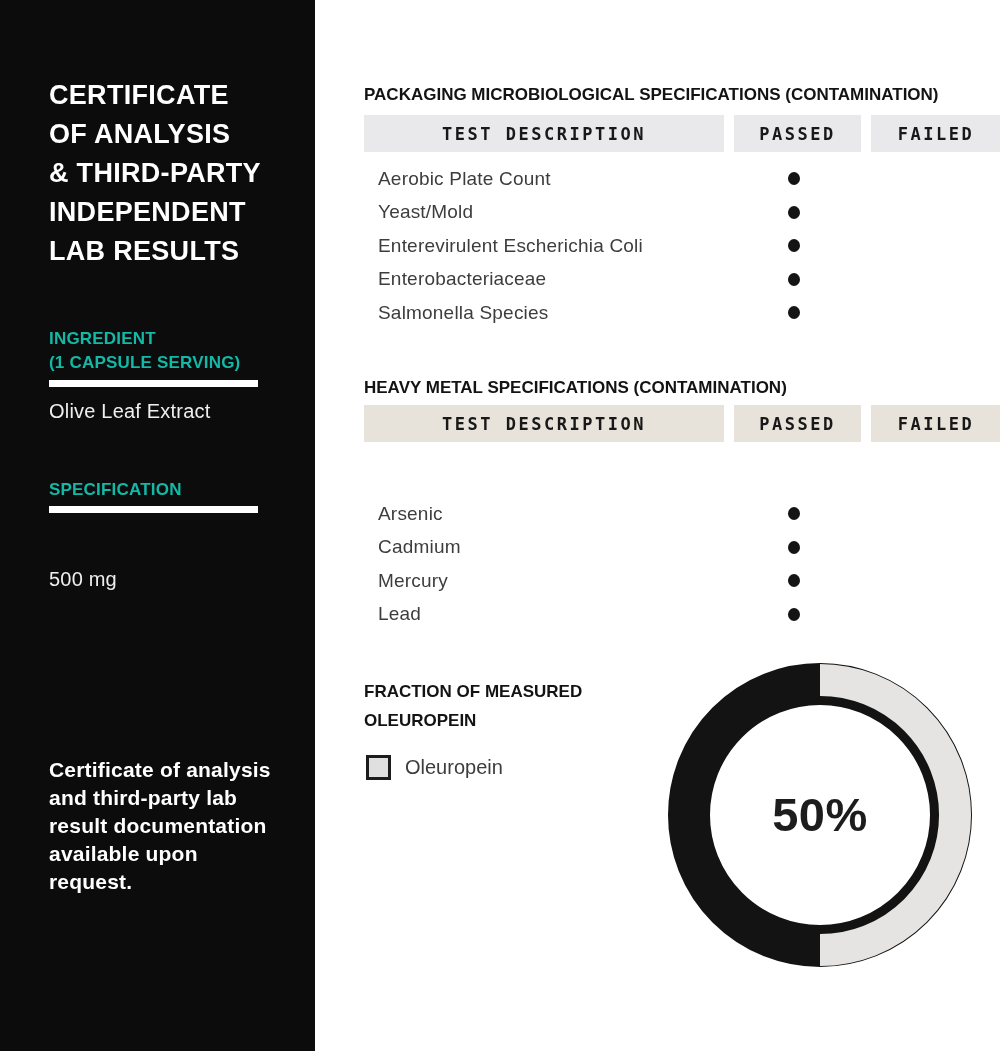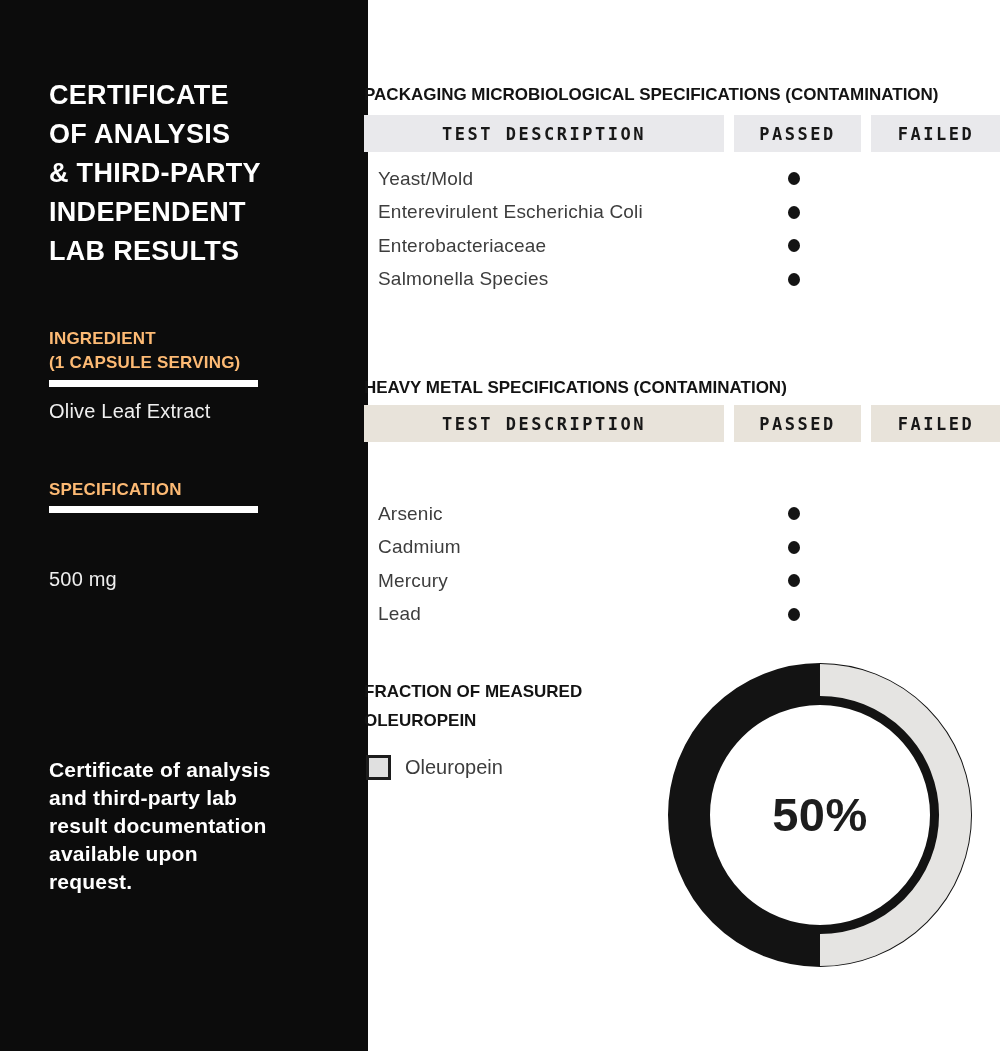--- a/index.html
+++ b/index.html
@@ -10,21 +10,21 @@
     height: 1051px;
     background: #ffffff;
     overflow: hidden;
     font-family: "Liberation Sans", sans-serif;
   }
 
   
   .sidebar {
     position: absolute;
     left: 0; top: 0;
-    width: 368px;
+    width: 315px;
     height: 1051px;
     background: #0c0c0c;
     color: #ffffff;
   }
   .page-title {
     position: absolute;
     left: 49px; top: 76px;
     font-size: 27px;
     font-weight: bold;
     line-height: 39px;
@@ -33,21 +33,21 @@
     color: #ffffff;
   }
   .side-label {
     position: absolute;
     left: 49px;
     font-size: 17px;
     font-weight: bold;
     line-height: 24px;
     letter-spacing: 0.2px;
     white-space: pre-line;
-    color: #fdba74;
+    color: #14b8a6;
   }
   .side-label.ingredient { top: 327px; }
   .side-label.specification { top: 478px; }
   .side-rule {
     position: absolute;
     left: 49px;
     width: 209px;
     height: 7px;
     background: #ffffff;
   }
@@ -220,20 +220,27 @@
   </aside>
 
   <h2 class="section-title t1">PACKAGING MICROBIOLOGICAL SPECIFICATIONS (CONTAMINATION)</h2>
   <div class="thead h1">
     <div class="thcell" style="background: rgb(233, 233, 236);">TEST DESCRIPTION</div>
     <div class="thcell" style="background: rgb(233, 233, 236);">PASSED</div>
     <div class="thcell" style="background: rgb(233, 233, 236);">FAILED</div>
   </div>
   <div class="tbody b1">
       <div class="trow">
+        <div class="tcell label">Aerobic Plate Count</div>
+        <div class="tcell dotcell">
+          <span class="dot" style="background: rgb(20, 20, 20);"></span>
+        </div>
+        <div class="tcell dotcell"></div>
+      </div>
+      <div class="trow">
         <div class="tcell label">Yeast/Mold</div>
         <div class="tcell dotcell">
           <span class="dot" style="background: rgb(20, 20, 20);"></span>
         </div>
         <div class="tcell dotcell"></div>
       </div>
       <div class="trow">
         <div class="tcell label">Enterevirulent Escherichia Coli</div>
         <div class="tcell dotcell">
           <span class="dot" style="background: rgb(20, 20, 20);"></span>

